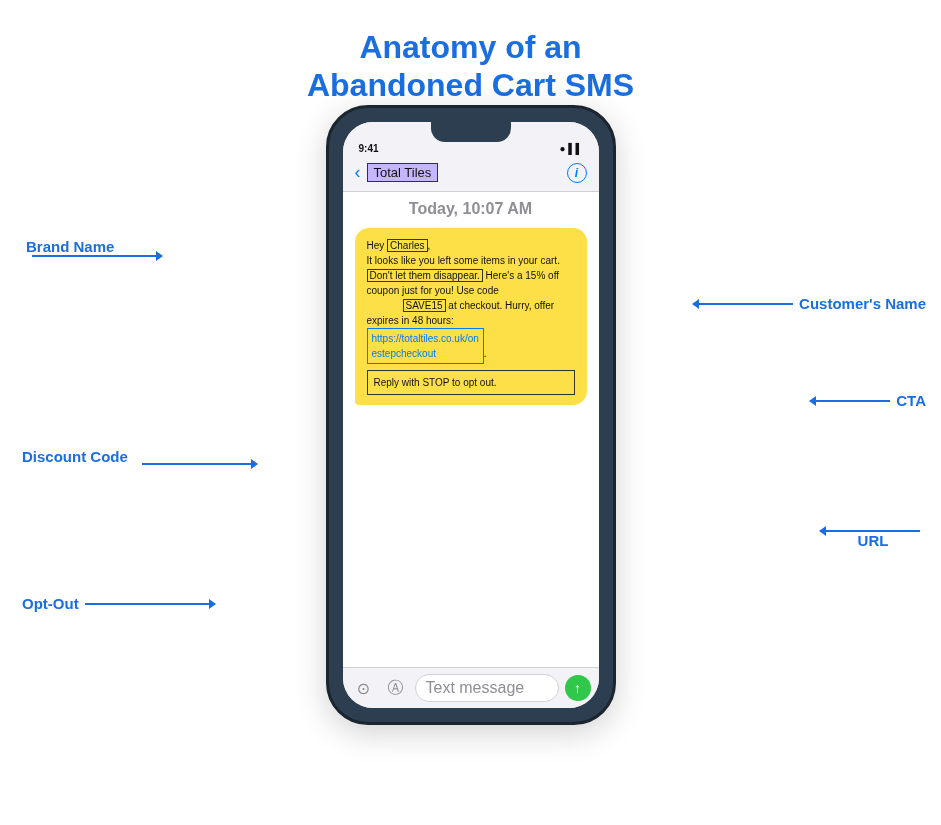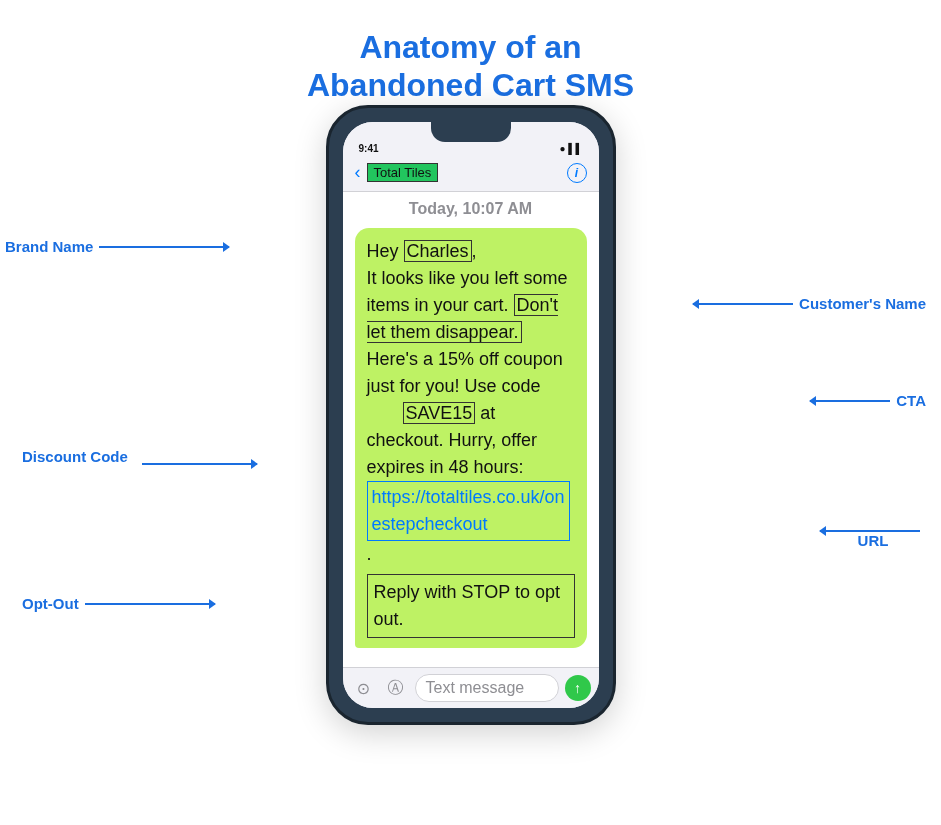--- a/index.html
+++ b/index.html
@@ -96,21 +96,21 @@
       color: #007aff;
       margin-right: 6px;
     }
 
     .brand-name-box {
       border: 1.5px solid #333;
       padding: 1px 6px;
       font-size: 13px;
       font-weight: 500;
       color: #111;
-      background: #22c55e;
+      background: #c4b5fd;
     }
 
     .info-icon {
       margin-left: auto;
       width: 20px;
       height: 20px;
       border: 1.5px solid #007aff;
       border-radius: 50%;
       display: flex;
       align-items: center;
@@ -131,24 +131,24 @@
 
     .timestamp {
       text-align: center;
       font-size: 16px;
       color: #8e8e93;
       font-weight: 600;
       margin-bottom: 10px;
     }
 
     .sms-bubble {
-      background: #bef264;
+      background: #fde047;
       border-radius: 14px 14px 14px 4px;
       padding: 10px 12px;
-      font-size: 18px;
+      font-size: 10px;
       line-height: 1.5;
       color: #111;
       max-width: 100%;
     }
 
     .highlight-name {
       border: 1.5px solid #333;
       padding: 0 2px;
     }
 
@@ -266,21 +266,21 @@
         <div class="input-icon">⊙</div>
         <div class="input-icon">Ⓐ</div>
         <div class="text-input-field">Text message</div>
         <div class="send-btn">↑</div>
       </div>
 
     </div>
   </div>
 </div>
 
-<div style="position:absolute; left:5px; top:238px; display:flex; align-items:center;">
+<div style="position:absolute; left:26px; top:238px; display:flex; flex-direction:column;">
   <span class="annotation-label">Brand Name</span>
 
   <div style="position:relative; width:130px; height:2px; background:#1a6ee0; margin-left:6px;">
     <div style="position:absolute; right:-1px; top:50%; transform:translateY(-50%); border-left:7px solid #1a6ee0; border-top:5px solid transparent; border-bottom:5px solid transparent;"></div>
   </div>
 </div>
 
 <div style="position:absolute; right:15px; top:295px; display:flex; align-items:center;">
 
   <div style="position:relative; width:100px; height:2px; background:#1a6ee0; margin-right:6px;">

